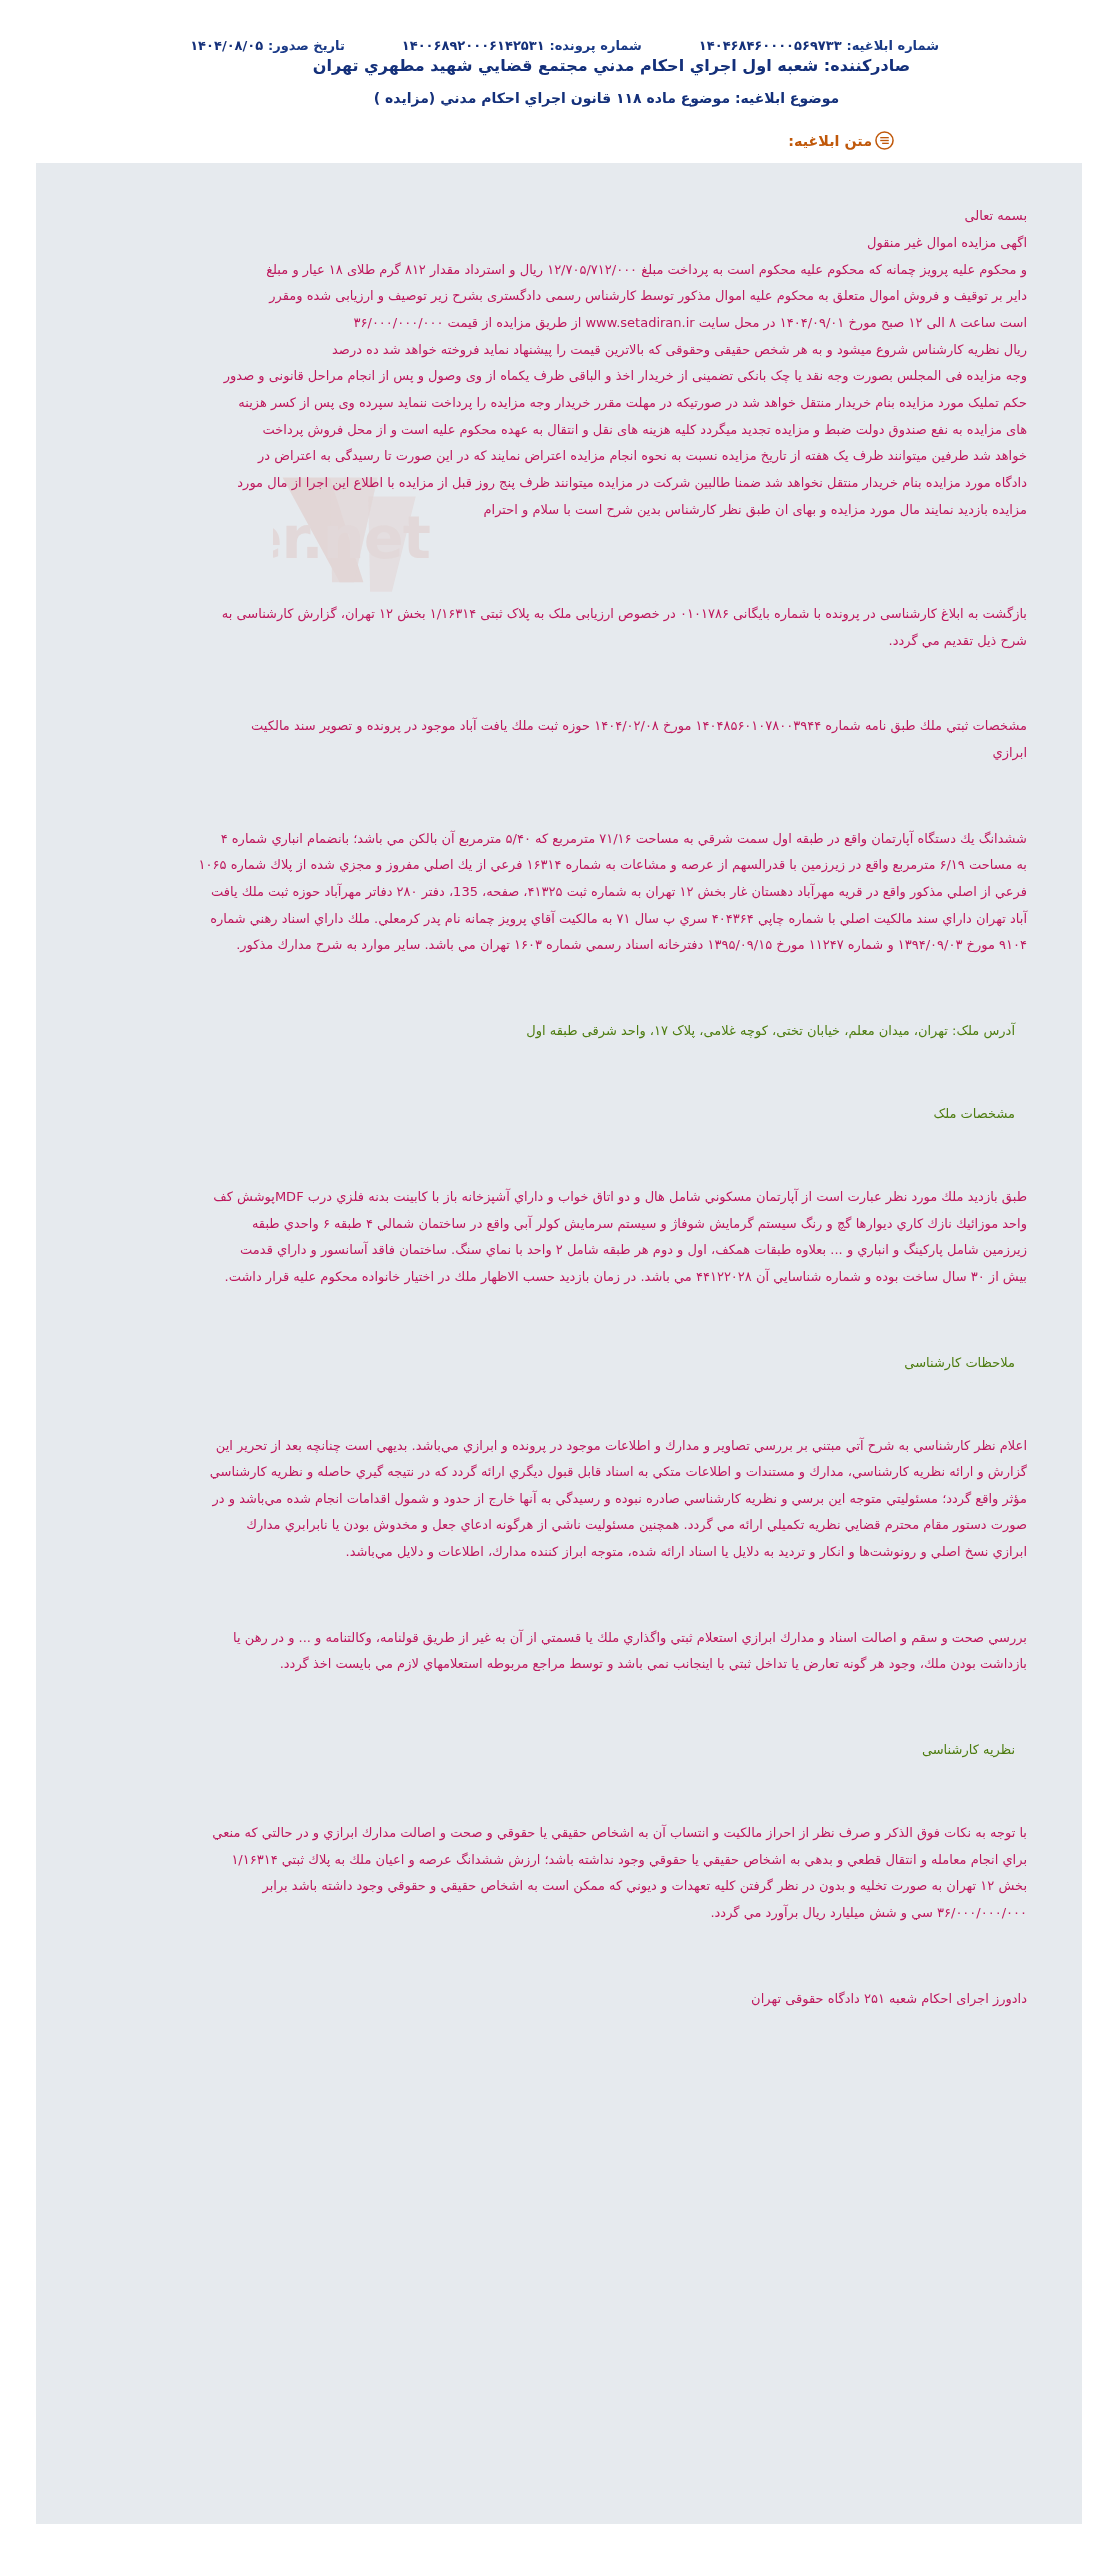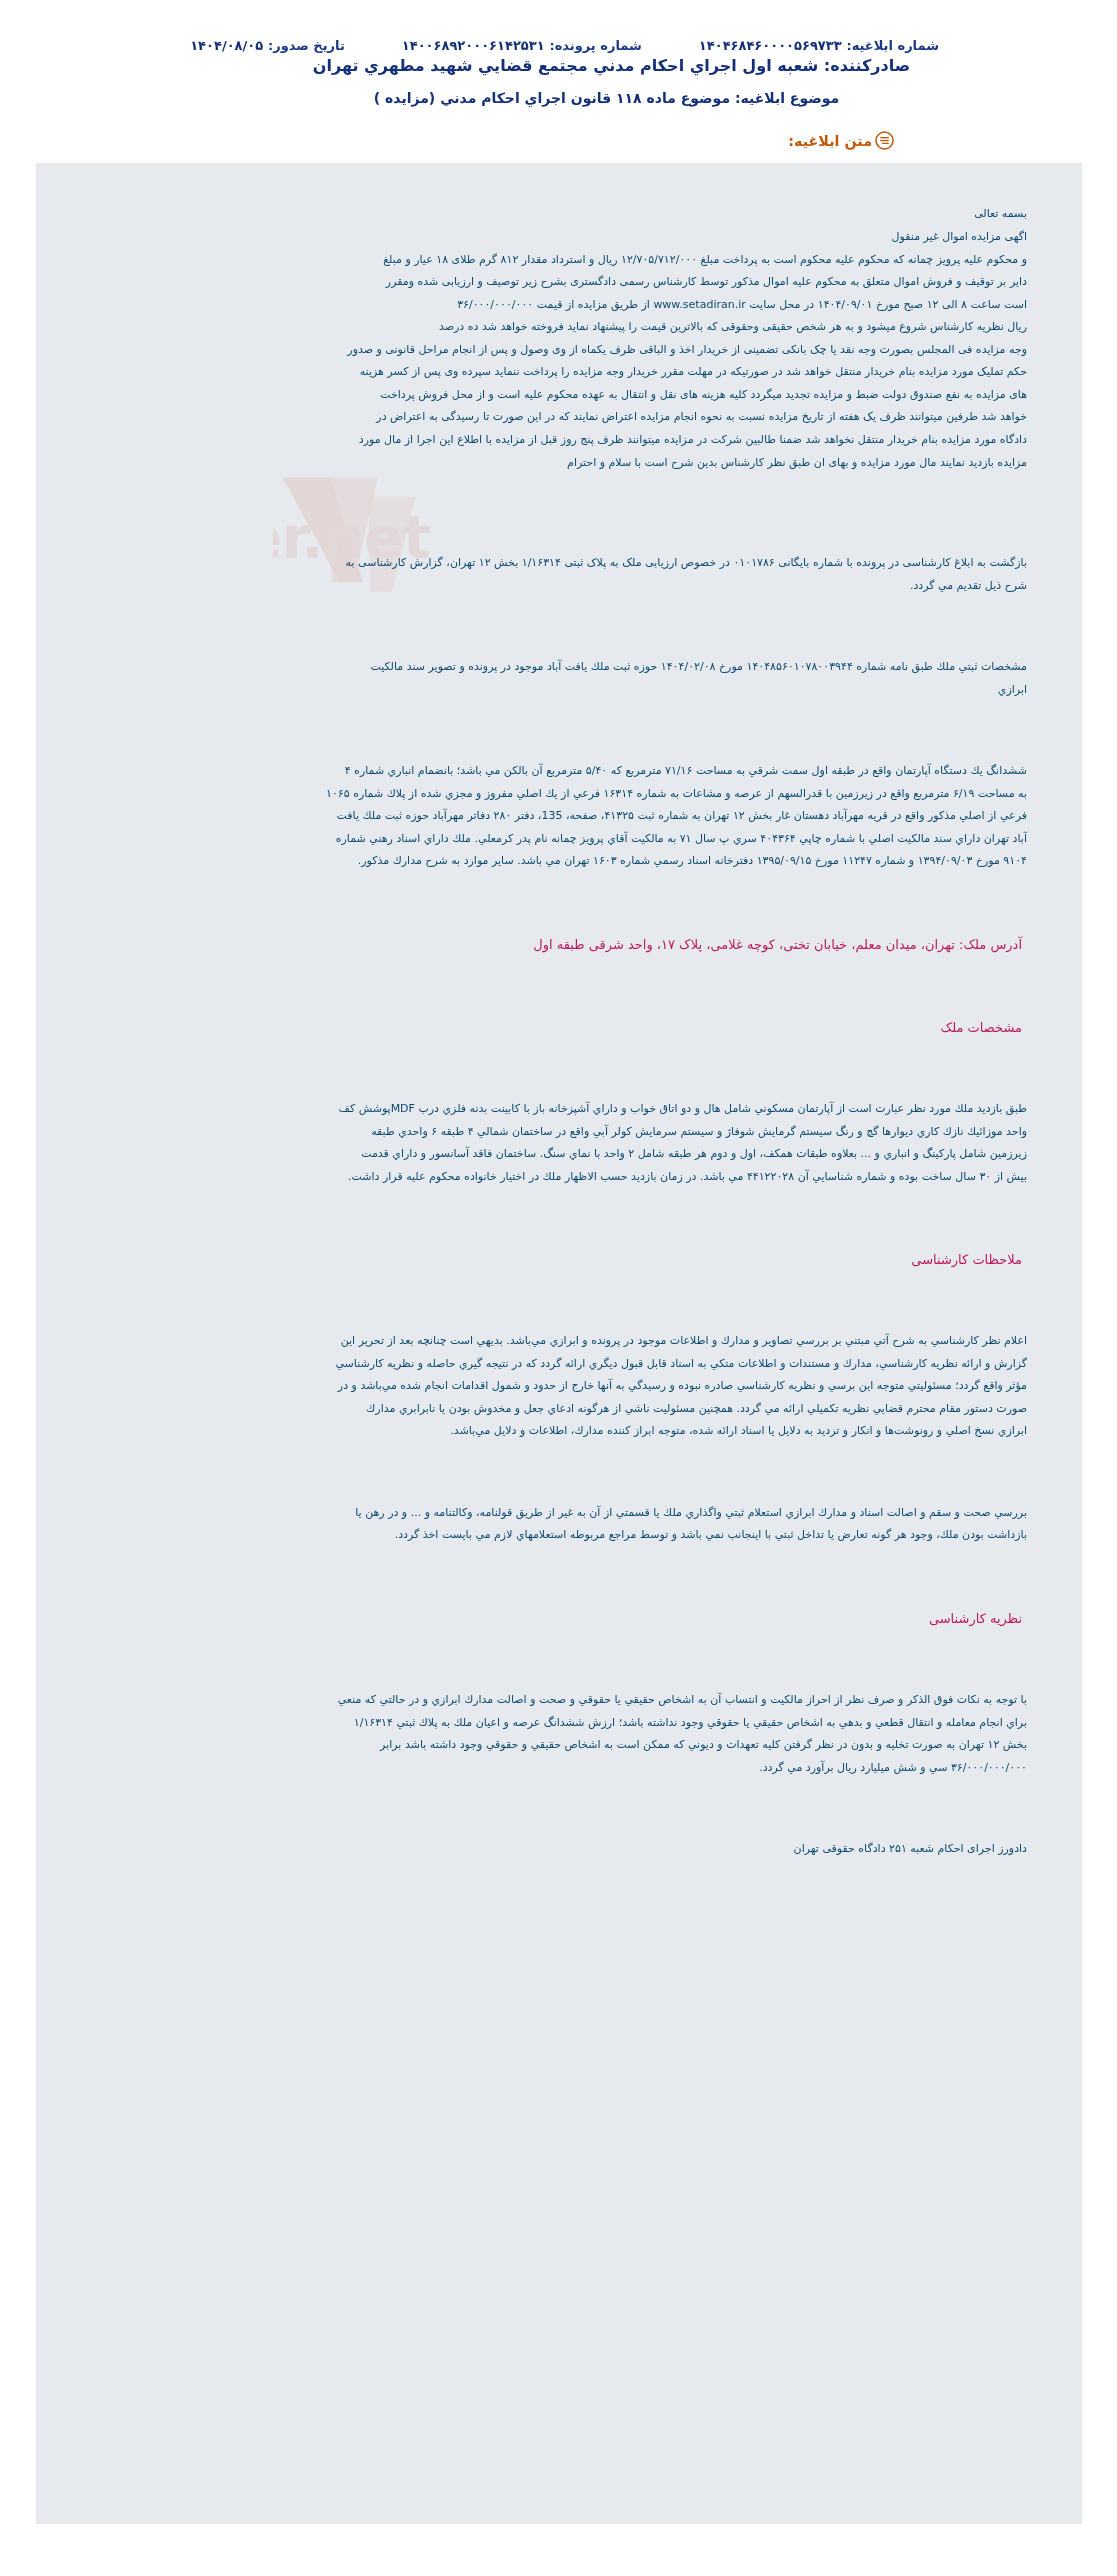--- a/index.html
+++ b/index.html
@@ -87,39 +87,39 @@
     opacity: .30;
     pointer-events: none;
     user-select: none;
     z-index: 0;
   }
   .watermark svg { display:block; width:100%; height:auto; }
 
   .panel-inner { position: relative; z-index: 1; }
 
   p.para, div.para {
-    color: #0c4a6e;
-    font-size: 11px;
+    color: #be185d;
+    font-size: 13px;
     line-height: 2.05;
     margin: 0;
     text-align: justify;
   }
   .blk { margin-bottom: 27px; }
   .rt  { text-align: right; }
   .gap-md { height: 32px; }
   .gap-lg { height: 51px; }
 
   .bismillah { text-align: right; padding-right: 0; margin-bottom: 51px; }
   .ann-title { text-align: right; margin-bottom: 53px; }
 
   .section-label {
-    color: #be185d;
+    color: #4d7c0f;
     font-size: 13px;
     text-align: right;
-    margin: 0 5px 25px 0;
+    margin: 0 12px 25px 0;
     line-height: 2;
   }
   .loose { line-height: 2.15; }
   .footer-line { text-align: right; margin-top: 32px; }
 </style>
 </head>
 <body>
 
 <div class="header">
 

